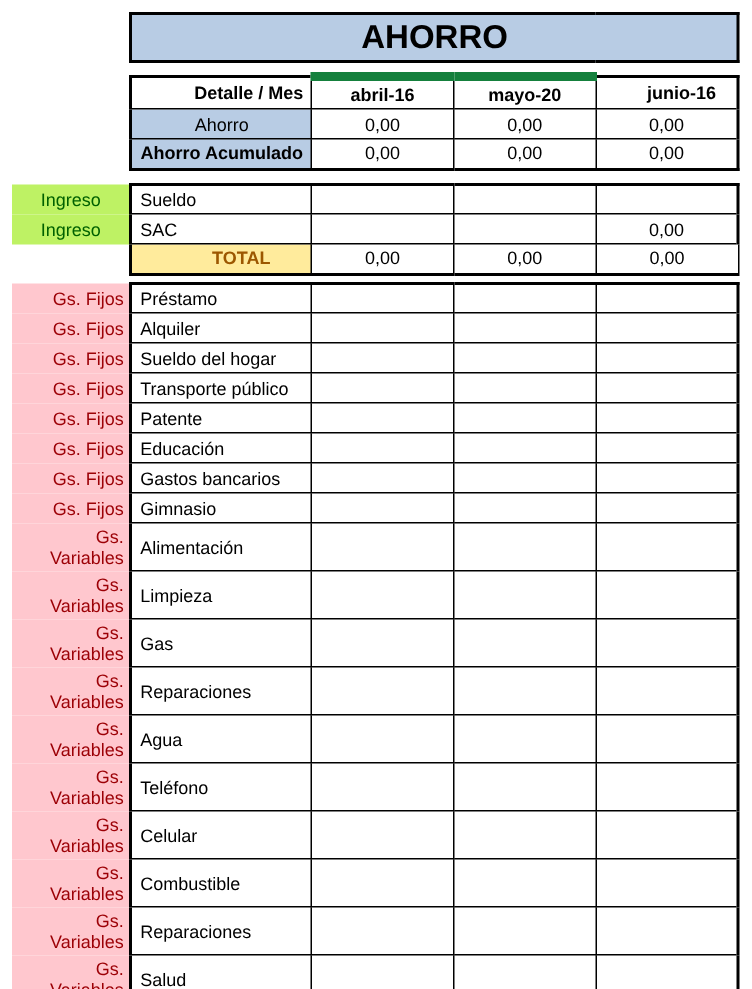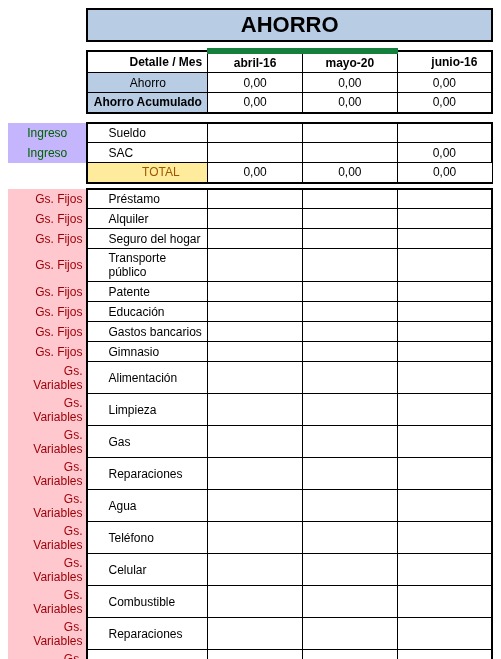--- a/index.html
+++ b/index.html
@@ -53,45 +53,45 @@
     border-left: 2px solid #000;
     border-bottom: 2px solid #000;
   }
   .cell {
     border: 1px solid #000;
     text-align: center;
   }
   .cell-r { border-right: 2px solid #000; }
   .cell-b { border-bottom: 2px solid #000; }
   .cat-green {
-    background: #c4b5fd;
+    background: #bef264;
     color: #006100;
     text-align: center;
   }
   .cat-pink {
     background: #ffc7ce;
     color: #9c0006;
     text-align: right;
   }
   .det-cell {
     border: 1px solid #000;
     border-left: 2px solid #000;
-    padding-left: 20px;
+    padding-left: 5px;
   }
   .det-t { border-top: 2px solid #000; }
   .val-cell {
     border: 1px solid #000;
     text-align: center;
   }
   .val-t { border-top: 2px solid #000; }
   .val-r { border-right: 2px solid #000; }
   .total-lbl {
     background: #ffeb9c;
     color: #9c5700;
-    font-weight: normal;
+    font-weight: bold;
     text-align: center;
     border: 1px solid #000;
     border-left: 2px solid #000;
     border-bottom: 2px solid #000;
     padding-left: 30px;
   }
   .total-val {
     border: 1px solid #000;
     border-bottom: 2px solid #000;
     text-align: center;
@@ -187,21 +187,21 @@
       </tr>
       <tr>
         <td class="cat-pink">Gs. Fijos</td>
         <td class="det-cell">Alquiler</td>
         <td class="val-cell"></td>
         <td class="val-cell"></td>
         <td class="val-cell val-r"></td>
       </tr>
       <tr>
         <td class="cat-pink">Gs. Fijos</td>
-        <td class="det-cell">Seguro del hogar</td>
+        <td class="det-cell">Sueldo del hogar</td>
         <td class="val-cell"></td>
         <td class="val-cell"></td>
         <td class="val-cell val-r"></td>
       </tr>
       <tr>
         <td class="cat-pink">Gs. Fijos</td>
         <td class="det-cell">Transporte público</td>
         <td class="val-cell"></td>
         <td class="val-cell"></td>
         <td class="val-cell val-r"></td>

